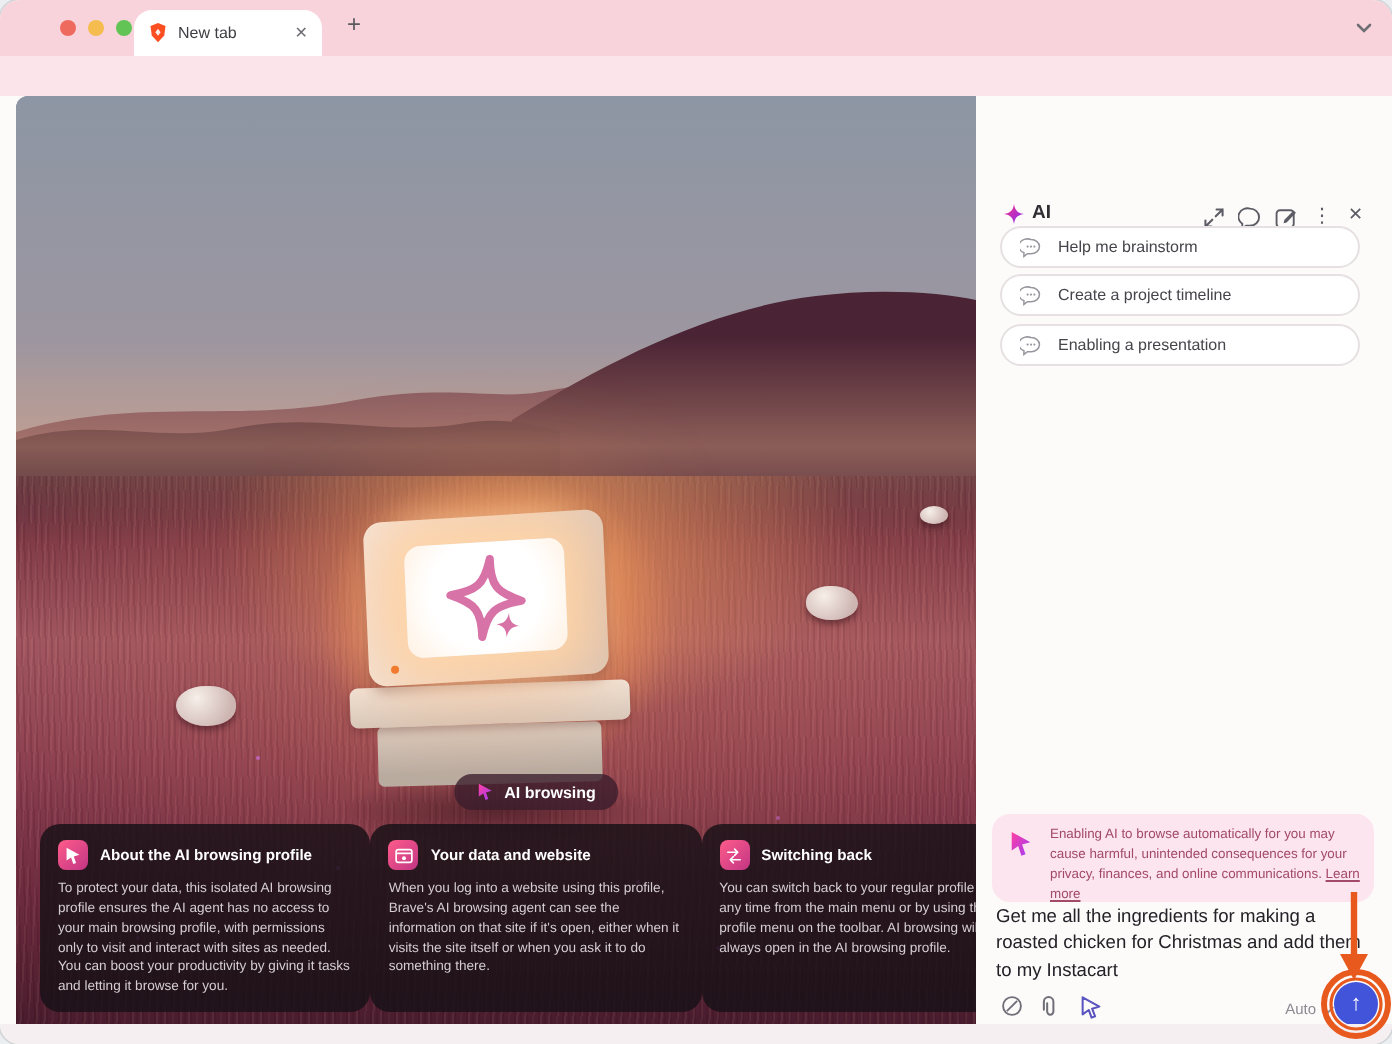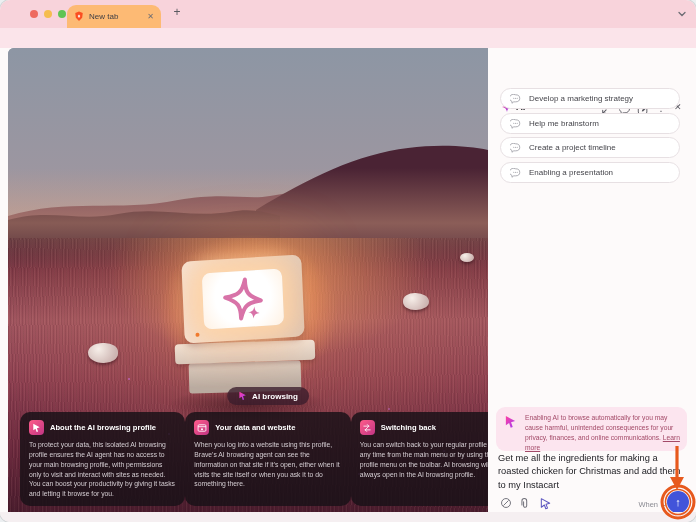--- a/index.html
+++ b/index.html
@@ -2,21 +2,21 @@
 <html><head>
 <meta charset="utf-8">
 <style>
   html,body{margin:0;padding:0;background:#eceff1;font-family:"Liberation Sans",sans-serif;-webkit-font-smoothing:antialiased;}
   .window{position:relative;width:696px;height:522px;background:#fdfafa;border-radius:10px;overflow:hidden;box-shadow:0 0 0 1px rgba(0,0,0,.10);}
   .ic{display:block;}
 
   
   .tabstrip{position:absolute;left:0;top:0;right:0;height:28px;background:#f8d3db;}
   .light{position:absolute;top:10px;width:8px;height:8px;border-radius:50%;}
-  .tab{position:absolute;left:67px;top:5px;width:94px;height:23px;background:#fdba74;border-radius:9px 9px 0 0;display:flex;align-items:center;padding:0 7px;box-sizing:border-box;}
+  .tab{position:absolute;left:67px;top:5px;width:94px;height:23px;background:#ffffff;border-radius:9px 9px 0 0;display:flex;align-items:center;padding:0 7px;box-sizing:border-box;}
   .tab-title{font-size:8px;color:#3e3e44;margin-left:5px;flex:1;}
   .tab-close{font-size:8px;color:#6d6d74;}
   .newtab-btn{position:absolute;left:169px;top:4px;width:16px;height:16px;font-size:12px;line-height:16px;text-align:center;color:#5a5a60;}
   .tabsearch{position:absolute;right:9px;top:9px;}
 
   
   .toolbar{position:absolute;left:0;top:28px;right:0;height:20px;background:#fbe4ea;}
   .nav-ic{position:absolute;top:33px;color:#57575e;}
   .addressbar{position:absolute;left:80px;top:31px;width:531px;height:15px;background:#fdf3f5;border-radius:8px;display:flex;align-items:center;padding:0 8px;box-sizing:border-box;}
   .address-text{font-size:8px;color:#8f8489;margin-left:6px;}
@@ -240,29 +240,20 @@
     <svg class="ic ph-ic" style="left:131px" width="12" height="12" viewBox="0 0 14 14">
       <path d="M7 1.5 a5.3 5 0 0 1 0 10 h-2.2 L2.5 13 v-2.6 A5.3 5 0 0 1 7 1.5 Z" fill="none" stroke="#5c5c64" stroke-width="1.1"></path>
     </svg>
     <svg class="ic ph-ic" style="left:149px" width="12" height="12" viewBox="0 0 14 14">
       <rect x="1.5" y="2.5" width="10" height="10" rx="2" fill="none" stroke="#5c5c64" stroke-width="1.1"></rect>
       <path d="M6 8.2 L11.4 2.6 L12.8 4 L7.4 9.6 L5.6 10 Z" fill="#5c5c64"></path>
     </svg>
     <div class="ph-ic menu-dots" style="left:168px;top:54px;font-size:10px">⋮</div>
     <div class="ph-ic" style="left:186px;top:54px;font-size:9px">✕</div>
 
-    <div class="chip" style="top:40px">
-      <svg class="ic" width="11" height="10" viewBox="0 0 14 13">
-        <path d="M7 1 a5.5 4.6 0 0 1 0 9.2 h-2.3 L2.4 12 v-2.4 A5.5 4.6 0 0 1 7 1 Z" fill="none" stroke="#97979e" stroke-width="1"></path>
-        <circle cx="4.8" cy="5.6" r=".7" fill="#97979e"></circle>
-          <circle cx="7" cy="5.6" r=".7" fill="#97979e"></circle>
-          <circle cx="9.2" cy="5.6" r=".7" fill="#97979e"></circle>
-      </svg>
-      <span class="chip-label">Develop a marketing strategy</span>
-    </div>
     <div class="chip" style="top:65px">
       <svg class="ic" width="11" height="10" viewBox="0 0 14 13">
         <path d="M7 1 a5.5 4.6 0 0 1 0 9.2 h-2.3 L2.4 12 v-2.4 A5.5 4.6 0 0 1 7 1 Z" fill="none" stroke="#97979e" stroke-width="1"></path>
         <circle cx="4.8" cy="5.6" r=".7" fill="#97979e"></circle>
           <circle cx="7" cy="5.6" r=".7" fill="#97979e"></circle>
           <circle cx="9.2" cy="5.6" r=".7" fill="#97979e"></circle>
       </svg>
       <span class="chip-label">Help me brainstorm</span>
     </div>
     <div class="chip" style="top:89px">
@@ -299,21 +290,21 @@
       <circle cx="7" cy="7" r="5.2" fill="none" stroke="#6f6f78" stroke-width="1.1"></circle>
       <line x1="4" y1="10" x2="10" y2="4" stroke="#6f6f78" stroke-width="1.1"></line>
     </svg>
     <svg class="ic ct-ic" style="left:31px" width="11" height="13" viewBox="0 0 12 14">
       <path d="M3.2 8.5 V4.2 a2.6 2.6 0 0 1 5.2 0 V9.5 a1.7 1.7 0 0 1 -3.4 0 V5" fill="none" stroke="#6f6f78" stroke-width="1.1" stroke-linecap="round"></path>
     </svg>
     <svg class="ic ct-ic" style="left:51px" width="13" height="13" viewBox="0 0 14 14">
       <path d="M2.5 1.8 L11.5 6.8 L7.6 7.9 L9.2 12 L7.3 12.7 L5.8 8.6 L2.5 11 Z" fill="none" stroke="#5b55c0" stroke-width="1.1" stroke-linejoin="round"></path>
     </svg>
 
-    <div class="mode">When</div>
+    <div class="mode">Auto</div>
     <svg class="ic mode-chev" width="8" height="8" viewBox="0 0 10 10">
       <path d="M2 3.5 L5 6.5 L8 3.5" fill="none" stroke="#8b8b93" stroke-width="1.2" stroke-linecap="round"></path>
     </svg>
 
     <div class="send">
       <span class="send-glyph">↑</span>
     </div>
   </div>
 
   <div class="bottom-strip"></div>

